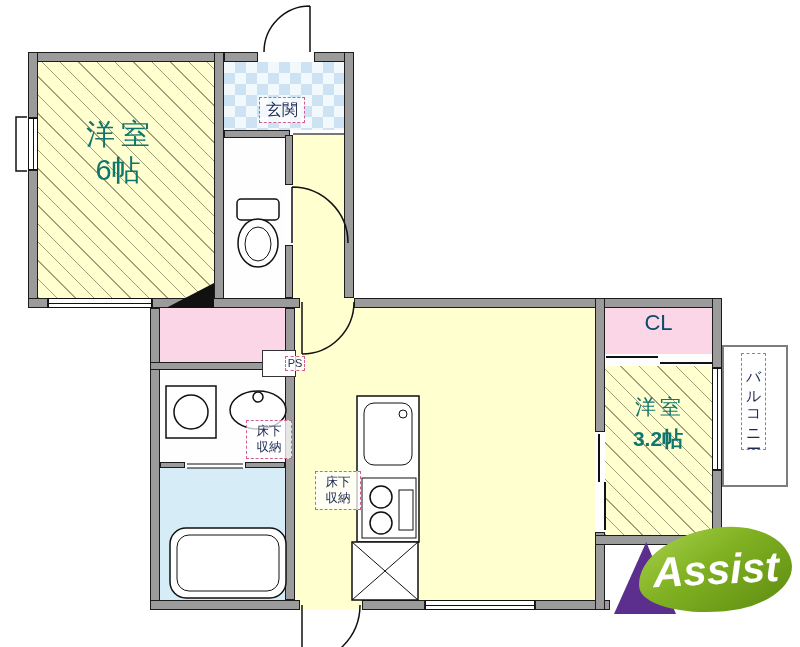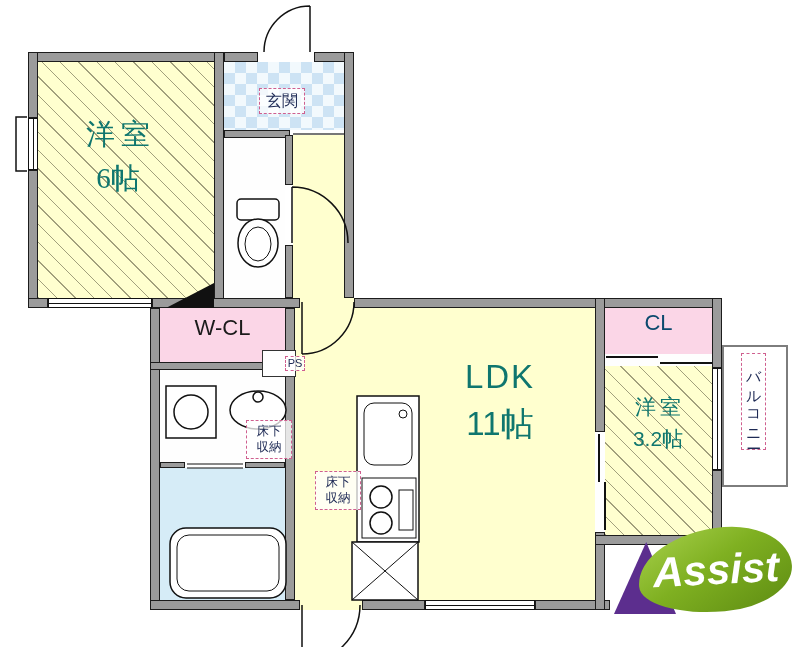--- a/index.html
+++ b/index.html
@@ -136,45 +136,38 @@
       <path d="M 606 357 H 658 M 660 363 H 712" stroke-width="2"></path>
       <path d="M 599 434 V 482 M 605 482 V 530" stroke-width="2"></path>
       <path d="M 187 464 H 243 M 187 468 H 243" stroke-width="1.2"></path>
     </g>
     <polygon points="214,308 214,283 166,308" fill="#111"></polygon>
     <path d="M 27 117 H 16 V 171 H 27" fill="none" stroke="#111" stroke-width="1.5"></path>
   </svg>
 
   <div class="label" style="left:48px;top:116px;width:140px;font-size:29px;">
     <div class="rm-name">洋室</div>
-    <div style="margin-top:8px;font-family:Liberation Serif, serif;">6帖</div>
+    <div style="">6帖</div>
   </div>
 
-  <div class="tag" style="left:259px;top:88px;font-size:16px;padding:2px 6px;"><span>玄関</span></div>
+  <div class="tag" style="left:259px;top:97px;font-size:16px;padding:2px 6px;"><span>玄関</span></div>
 
-  <div class="label" style="left:160px;top:314px;width:125px;font-size:22px;color:#1b1b1b;">
-    <span>W-CL</span>
-  </div>
 
   <div class="ps-box" style="left:262px;top:350px;width:30px;height:27px;padding-left:32px;">
     <span class="tag" style="position:static;font-size:11px;padding:0 2px;">PS</span>
   </div>
 
-  <div class="label" style="left:425px;top:356px;width:150px;font-size:33px;">
-    <div style="letter-spacing:2px;">LDK</div>
-    <div style="margin-top:6px;">11帖</div>
-  </div>
 
   <div class="label" style="left:605px;top:309px;width:107px;font-size:22px;color:#0c4a6e;">
     <span>CL</span>
   </div>
 
   <div class="label" style="left:603px;top:394px;width:110px;font-size:21px;">
     <div class="rm-name" style="letter-spacing:4px;text-indent:4px;">洋室</div>
-    <div style="margin-top:6px;">3.2帖</div>
+    <div style="margin-top:6px;font-weight:bold;">3.2帖</div>
   </div>
 
   <div class="tag" style="left:741px;top:353px;font-size:15px;padding:6px 2px;writing-mode:vertical-rl;letter-spacing:3px;">
     <span>バルコニー</span>
   </div>
 
   <div class="tag" style="left:246px;top:420px;width:44px;font-size:12.5px;padding:3px 0;">
     <div>床下</div>
     <div>収納</div>
   </div>

